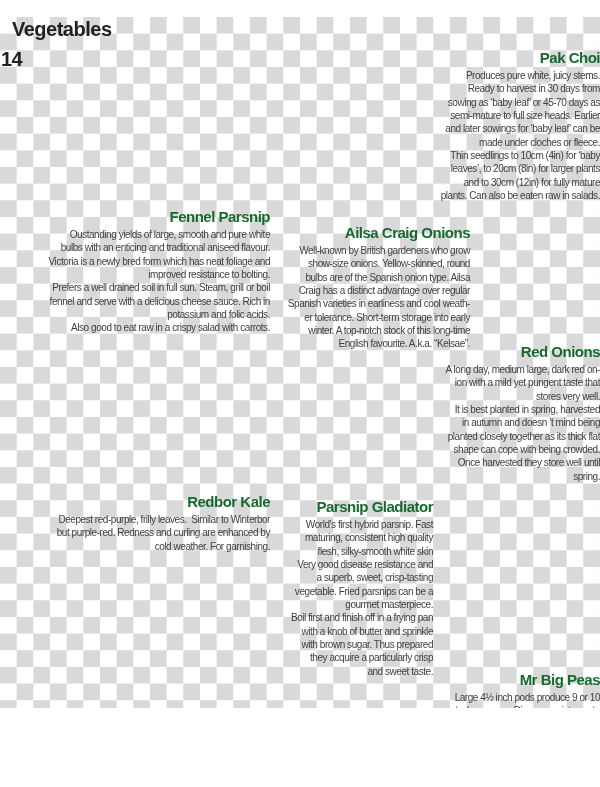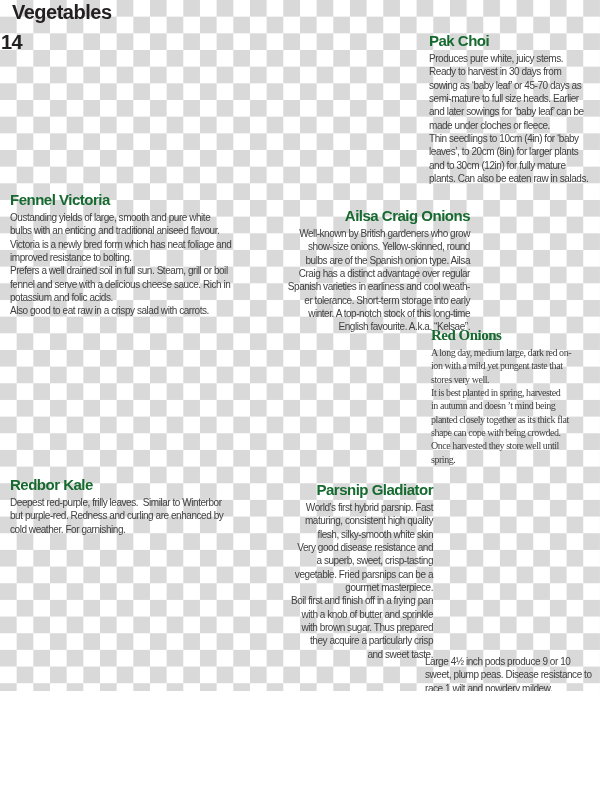--- a/index.html
+++ b/index.html
@@ -17,52 +17,53 @@
     position:relative;
     width:600px;height:691px;
     overflow:hidden;
     background-color:var(--checker_white);
     background-image:conic-gradient(
       var(--checker_gray) 0 90deg,
       var(--checker_white) 90deg 180deg,
       var(--checker_gray) 180deg 270deg,
       var(--checker_white) 270deg 360deg);
     background-size:33.333px 33.333px;
+    margin-top:17px;
   }
 
   .page-title{
     position:absolute;left:12px;top:1px;
     font-size:20px;font-weight:bold;letter-spacing:-0.5px;
     color:var(--title_black);
   }
   .page-number{
     position:absolute;left:1px;top:31px;
     font-size:20px;font-weight:bold;letter-spacing:-0.5px;
     color:var(--title_black);
     text-align:center;
   }
 
-  .sec{position:absolute;margin:0;}
+  .sec{position:absolute;margin:0;text-align:right;}
   .sec-heading{
     margin:0 0 3px 0;
     font-size:15px;font-weight:bold;letter-spacing:-0.5px;line-height:16px;
     color:var(--heading_green);
     white-space:pre;
   }
   .sec-body{
     font-size:10px;letter-spacing:-0.45px;line-height:13.35px;
     color:var(--body_text);
     white-space:pre;
   }
   .align-right{text-align:right;}
 
   .sec.pak-choi{left:429px;top:33px;width:171px;}
   .sec.fennel-victoria{left:10px;top:192px;width:260px;}
   .sec.ailsa-craig{left:260px;top:208px;width:210px;}
-  .sec.red-onions{left:431px;top:327px;width:169px;font-family:Liberation Serif, serif;}
+  .sec.red-onions{left:431px;top:327px;width:169px;}
   .sec.redbor-kale{left:10px;top:477px;width:260px;}
   .sec.parsnip-gladiator{left:253px;top:482px;width:180px;}
   .sec.mr-big-peas{left:425px;top:655px;width:175px;}
   .sec.bandit-leeks{left:11px;top:699px;width:260px;}
 
   .watermark{
     position:absolute;left:8px;top:762px;
     font-size:19px;font-weight:bold;letter-spacing:-0.3px;
     color:var(--watermark_white);
     white-space:pre;
@@ -84,21 +85,21 @@
 semi-mature to full size heads. Earlier
 and later sowings for ‘baby leaf’ can be
 made under cloches or fleece.
 Thin seedlings to 10cm (4in) for ‘baby
 leaves’, to 20cm (8in) for larger plants
 and to 30cm (12in) for fully mature
 plants. Can also be eaten raw in salads.</div>
   </section>
 
   <section class="sec fennel-victoria">
-    <h2 class="sec-heading">Fennel Victoria</h2>
+    <h2 class="sec-heading">Fennel Parsnip</h2>
     <div class="sec-body">Oustanding yields of large, smooth and pure white
 bulbs with an enticing and traditional aniseed flavour.
 Victoria is a newly bred form which has neat foliage and
 improved resistance to bolting.
 Prefers a well drained soil in full sun. Steam, grill or boil
 fennel and serve with a delicious cheese sauce. Rich in
 potassium and folic acids.
 Also good to eat raw in a crispy salad with carrots.</div>
   </section>
 
@@ -144,20 +145,21 @@
 vegetable. Fried parsnips can be a
 gourmet masterpiece.
 Boil first and finish off in a frying pan
 with a knob of butter and sprinkle
 with brown sugar. Thus prepared
 they acquire a particularly crisp
 and sweet taste.</div>
   </section>
 
   <section class="sec mr-big-peas">
+    <h2 class="sec-heading">Mr Big Peas</h2>
     <div class="sec-body">Large 4½ inch pods produce 9 or 10
 sweet, plump peas. Disease resistance to
 race 1 wilt and powdery mildew.
 Unsupported vines will reach 2-3 feet
 high; supported vines 5-6 feet. An
 excellent variety for freezing.</div>
   </section>
 
   <section class="sec bandit-leeks">
     <h2 class="sec-heading">Bandit Leeks</h2>

